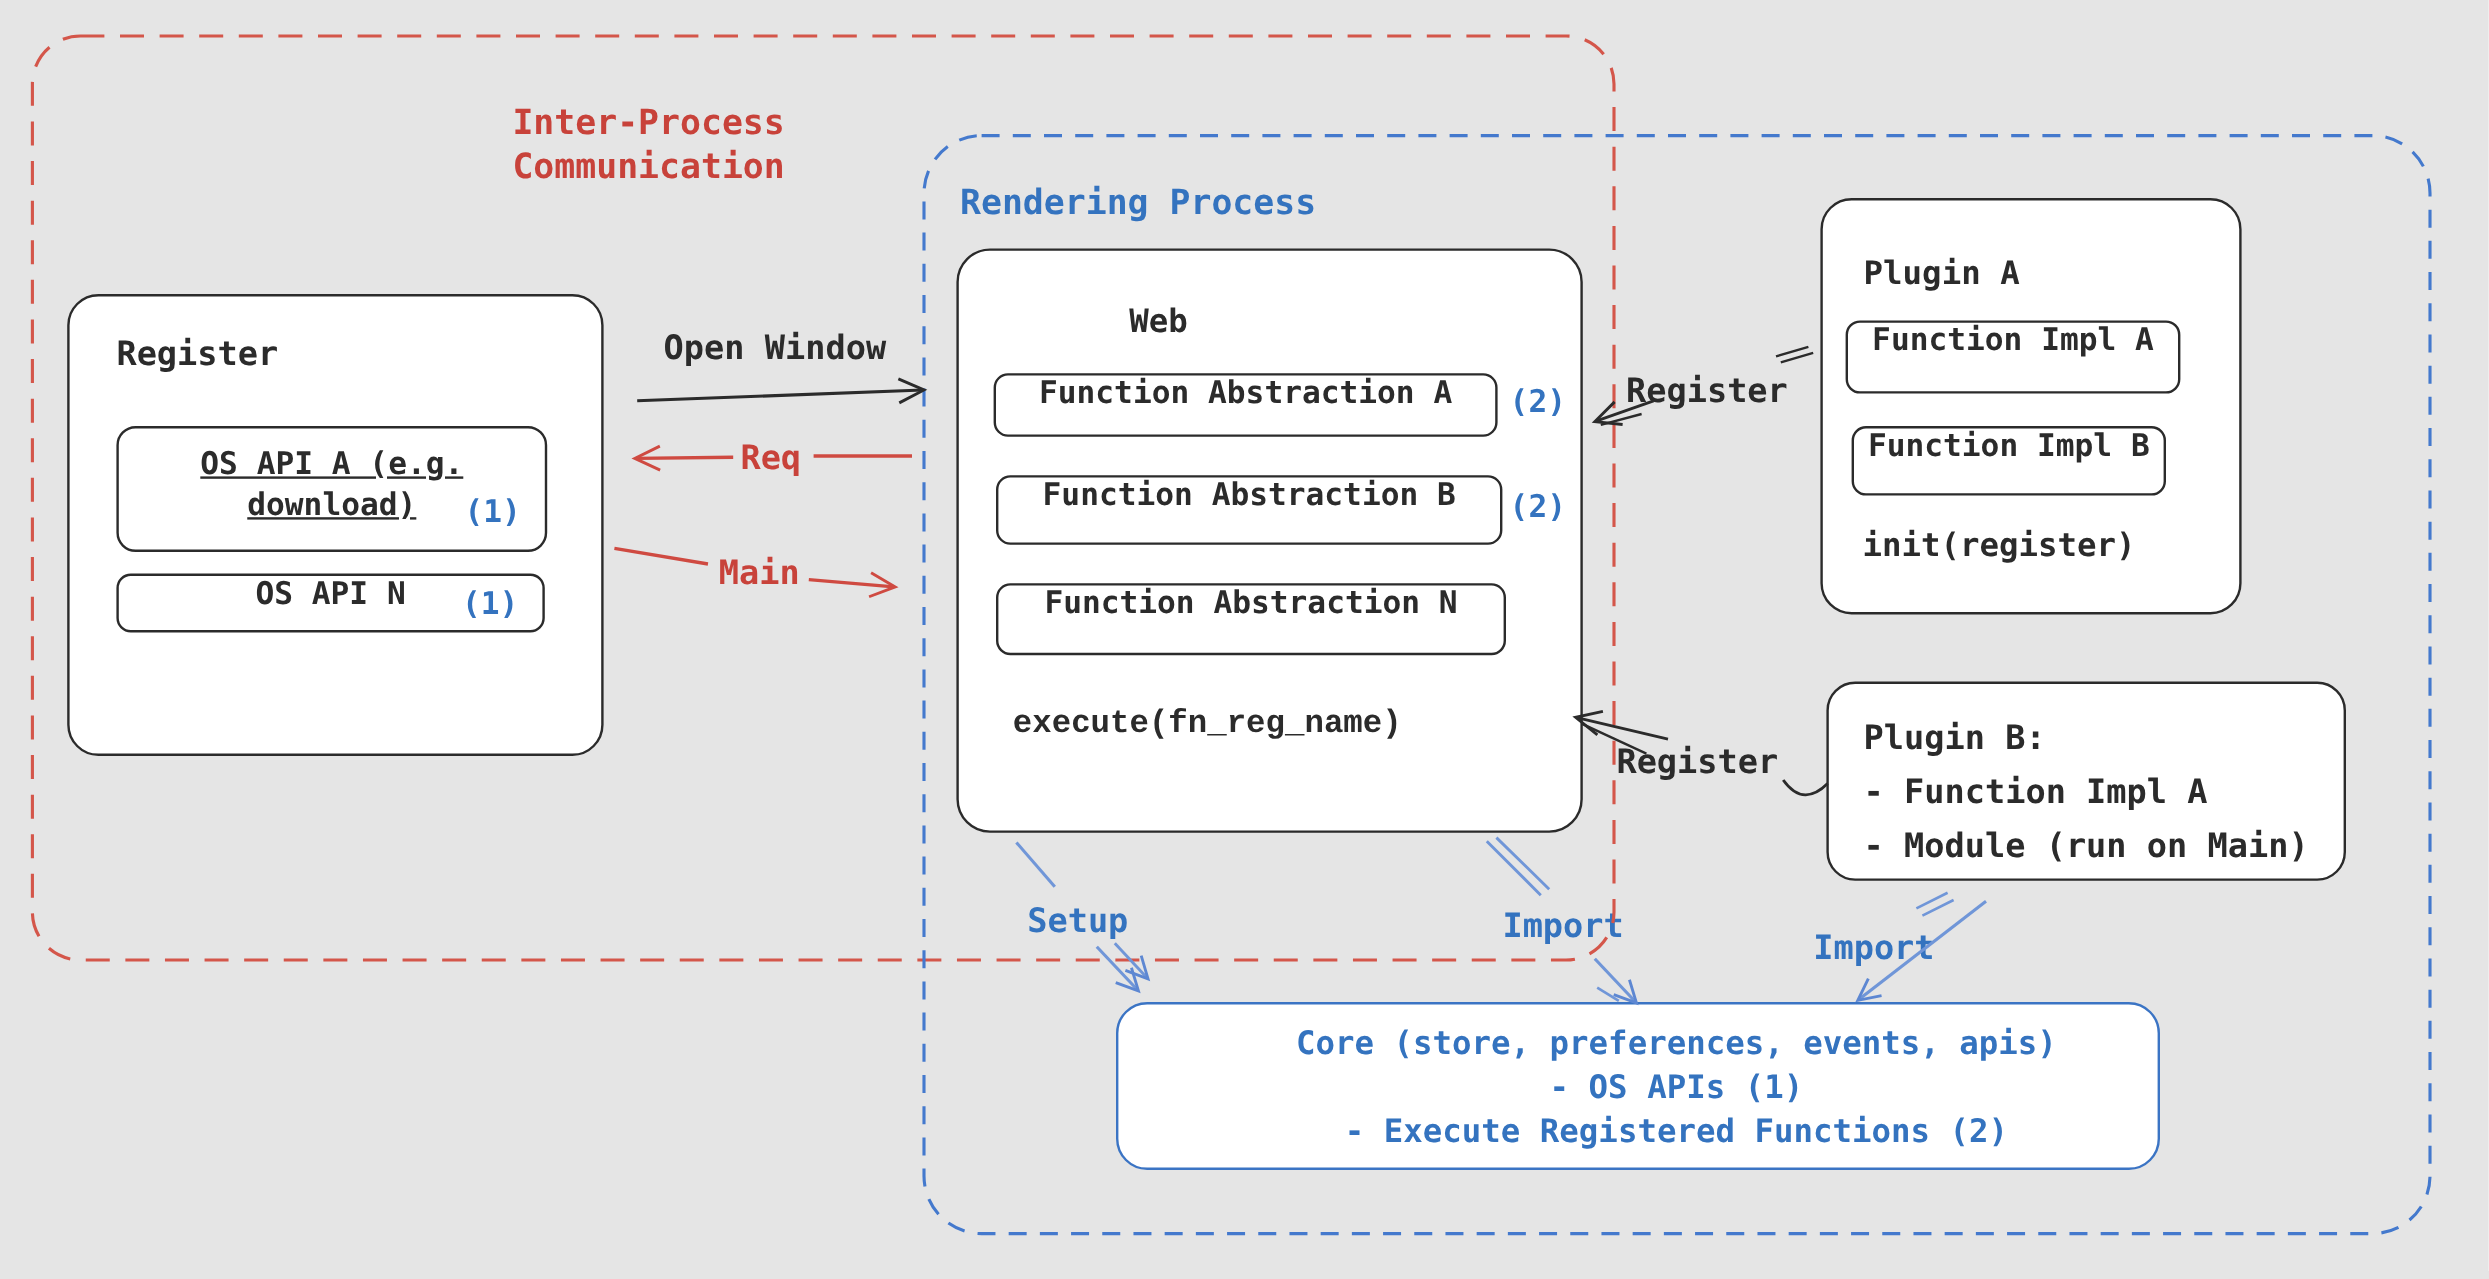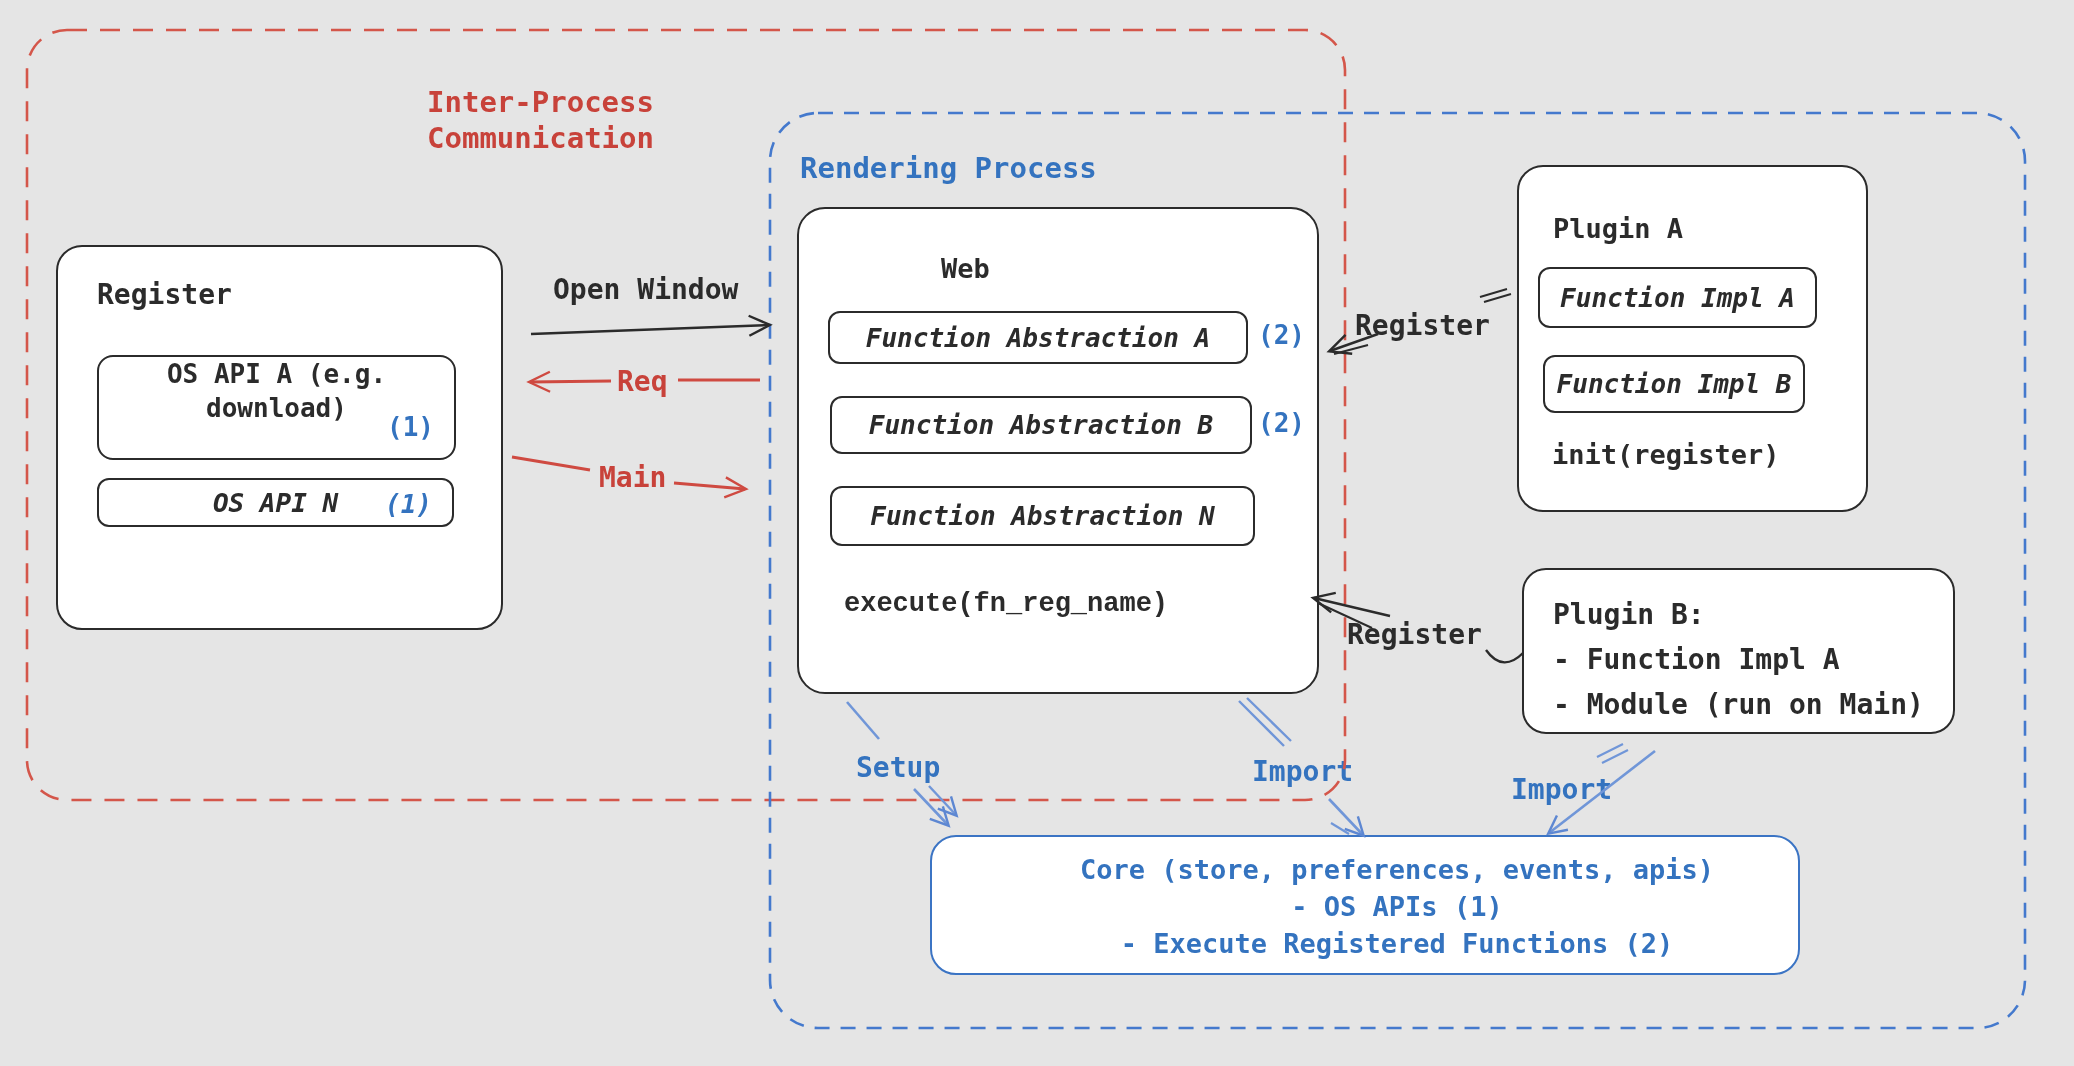--- a/index.html
+++ b/index.html
@@ -5,21 +5,21 @@
   html,body{margin:0;padding:0;background:#ffffff;}
   .canvas{position:relative;width:2074px;height:1066px;background:#e5e5e5;overflow:hidden;
           font-family:"DejaVu Sans Mono","Liberation Mono",monospace;color:#2b2b2b;}
   .box{position:absolute;background:#ffffff;border:2.2px solid #2b2b2b;box-sizing:border-box;}
   .box.blue{border-color:#3b74c4;}
   .lbl{position:absolute;white-space:nowrap;line-height:1.25;}
   .t-ink{color:#2b2b2b;font-weight:600;}
   .t-red{color:#c8423a;font-weight:700;}
   .t-blue{color:#3473bf;font-weight:700;}
   .badge{position:absolute;color:#3473bf;font-weight:600;font-size:26px;}
-  .center{display:flex;align-items:center;justify-content:center;font-style:italic;}
+  .center{display:flex;align-items:flex-start;justify-content:center;}
   .fs26{font-size:26px;} .fs27{font-size:27px;} .fs28{font-size:28px;} .fs29{font-size:29px;}
   .overlay{position:absolute;left:0;top:0;pointer-events:none;}
   .core-text{position:absolute;left:930px;top:851px;width:870px;text-align:center;
              color:#3473bf;font-weight:700;font-size:27px;line-height:37px;padding-left:32px;}
   .pluginb-text{position:absolute;left:1553px;top:592px;font-size:28px;font-weight:600;
                 color:#2b2b2b;line-height:45px;white-space:nowrap;}
 </style>
 </head>
 <body>
 
@@ -28,21 +28,21 @@
   <div class="lbl t-red fs29" style="left:427px;top:84px;">
     <div>Inter-Process</div>
     <div>Communication</div>
   </div>
   <div class="lbl t-blue fs29" style="left:800px;top:150px;">Rendering Process</div>
 
   <div class="box" style="left:56px;top:245px;width:447px;height:385px;border-radius:26px;">
     <div class="lbl t-ink fs28" style="left:39px;top:30px;">Register</div>
   </div>
   <div class="box" style="left:97px;top:355px;width:359px;height:105px;border-radius:16px;">
-    <div style="text-align:center;font-size:26px;font-weight:600;line-height:34px;">
+    <div style="text-align:center;font-size:26px;font-weight:600;padding-top:13px;line-height:34px;text-decoration:underline;">
       <div>OS API A (e.g.</div>
       <div>download)</div>
     </div>
     <span class="badge" style="right:20px;bottom:16px;">(1)</span>
   </div>
   <div class="box center" style="left:97px;top:478px;width:357px;height:49px;border-radius:12px;">
     <span class="fs26" style="font-weight:600;">OS API N</span>
     <span class="badge" style="right:20px;top:9px;">(1)</span>
   </div>
 

